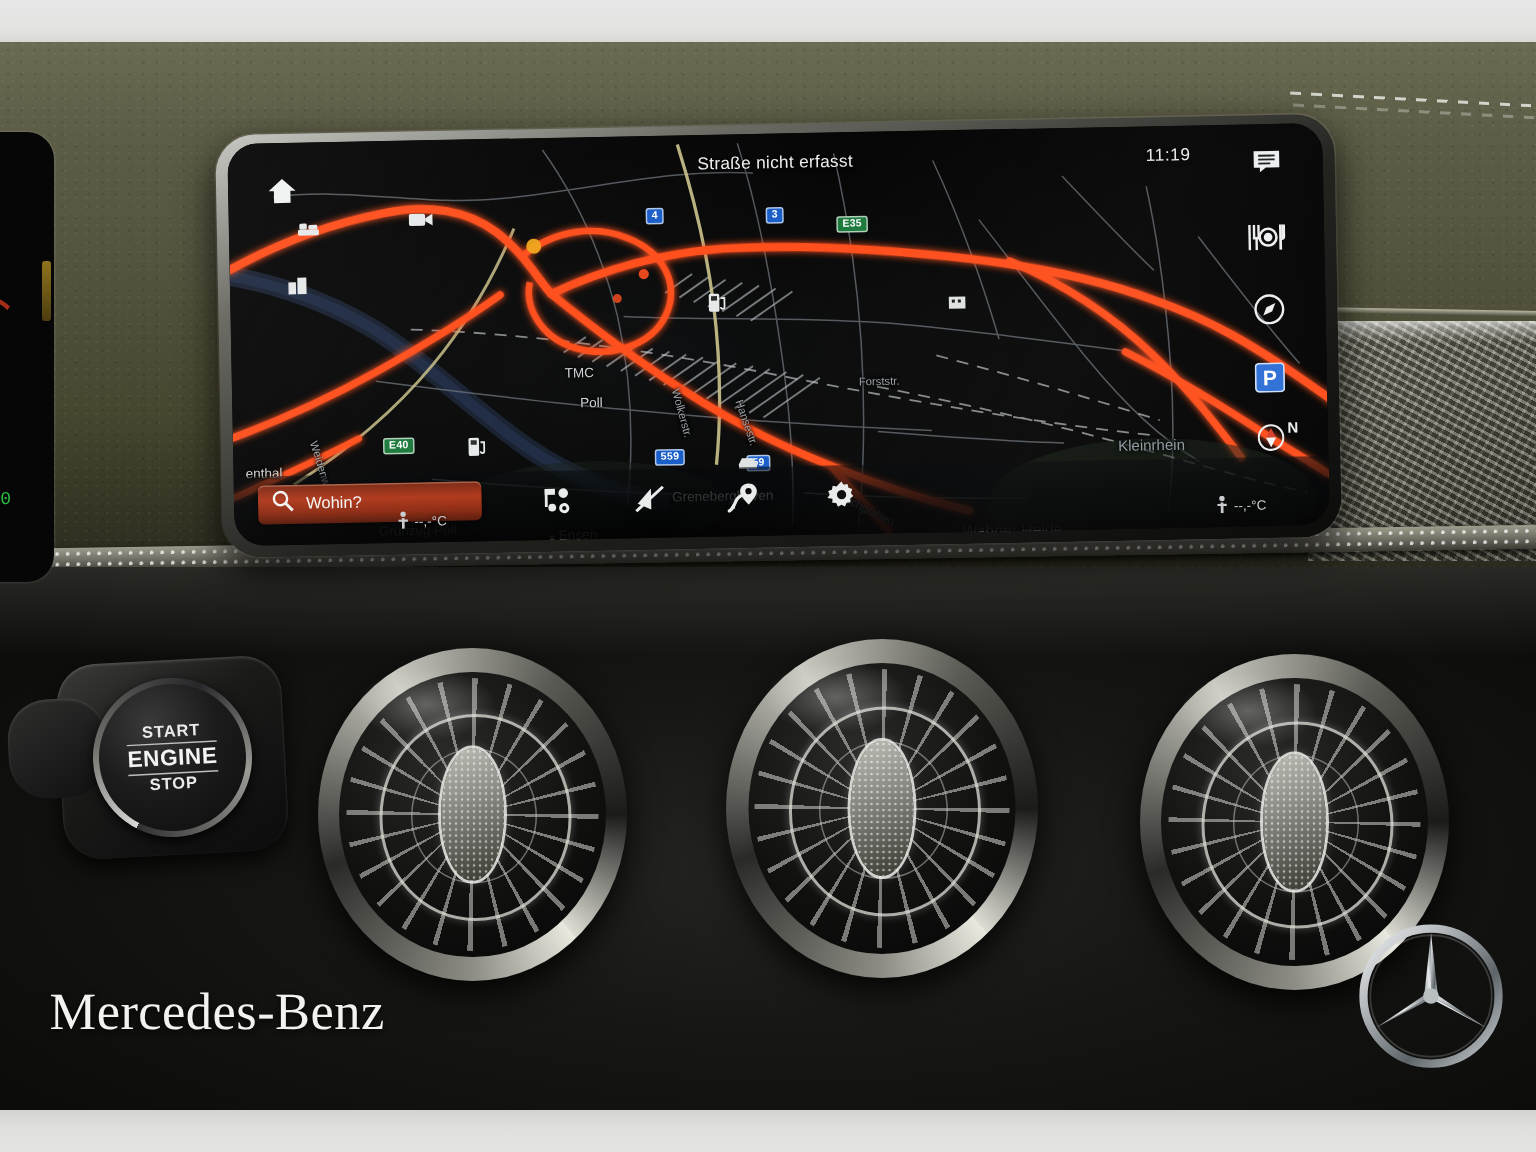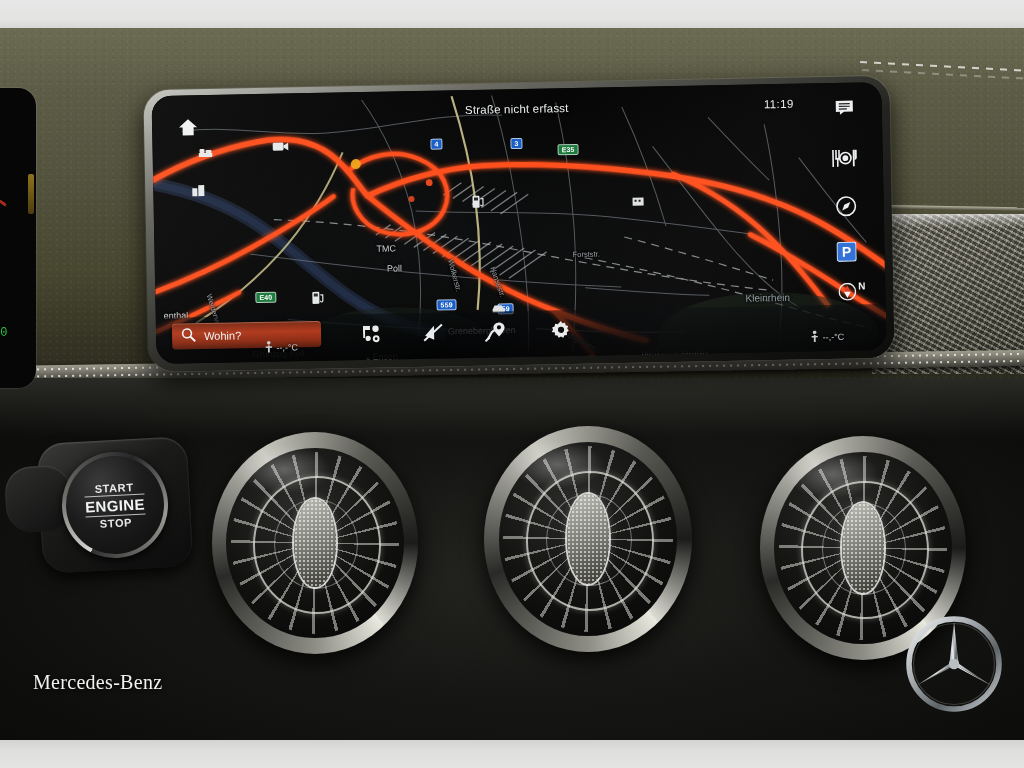--- a/index.html
+++ b/index.html
@@ -180,21 +180,21 @@
     background:
       radial-gradient(circle at 2px 2px, rgba(255,255,255,.55) 0 .8px, rgba(0,0,0,0) 1.1px),
       linear-gradient(160deg,#bdbeb6,#6e6f68 60%,#37372f 100%);
     background-size:4px 4px,100% 100%;
     box-shadow:0 0 0 2px rgba(235,236,230,.85),0 0 8px rgba(255,255,255,.3);}
   .vent .glint{position:absolute;left:12%;top:6%;width:46%;height:22%;border-radius:50%;
     background:radial-gradient(ellipse at center,rgba(255,255,255,.30),rgba(255,255,255,0) 70%);}
 
   
   .mb-text{position:absolute;left:33px;bottom:48px;}
-  .mb-name{color:#f2f3f1;font-family:"Liberation Serif",serif;font-size:20px;
+  .mb-name{color:#f2f3f1;font-family:"Liberation Serif",serif;font-size:35px;
     letter-spacing:.3px;line-height:1;text-shadow:0 1px 4px rgba(0,0,0,.9);}
   .mb-sub{margin-top:6px;color:#e3e5e2;font-family:"Liberation Sans",sans-serif;
     font-size:15px;letter-spacing:.1px;text-shadow:0 1px 4px rgba(0,0,0,.9);}
   .mb-star{position:absolute;right:18px;bottom:24px;width:104px;height:104px;}
 </style>
 </head>
 <body>
 
 <div id="photo">
 

